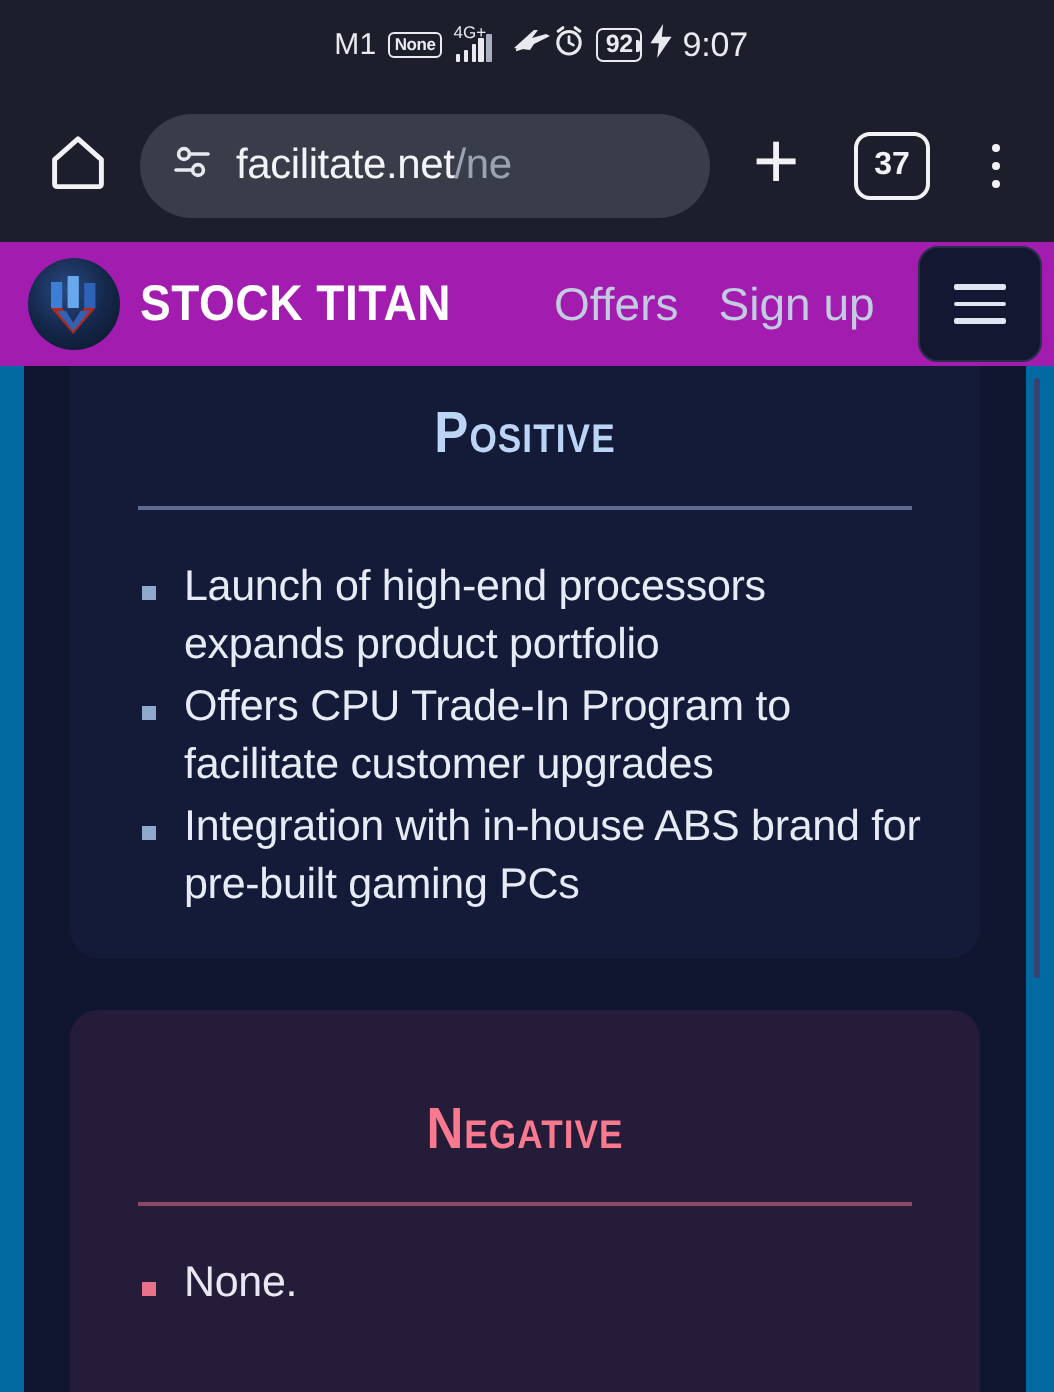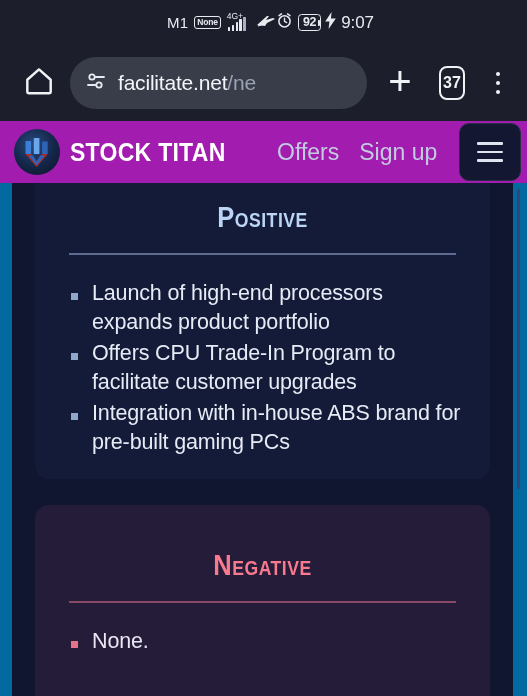--- a/index.html
+++ b/index.html
@@ -77,21 +77,21 @@
   }
   .url-text {
     font-size: 21px;
     color: #f2f4f8;
     white-space: nowrap;
     letter-spacing: -.2px;
   }
   .url-text .dim { color: #9ba2b2; }
   .plus-btn { width: 46px; text-align: center; color: #f0f2f6; font-size: 40px; font-weight: 300; line-height: 1; padding-bottom:5px;}
   .tabs-btn {
-    width: 26px; height: 34px;
+    width: 38px; height: 34px;
     border: 2.6px solid #f0f2f6;
     border-radius: 8px;
     display: flex; align-items: center; justify-content: center;
     font-size: 16px; font-weight: bold; color: #f0f2f6;
     margin: 0 6px;
   }
   .menu-dots { width: 34px; display: flex; flex-direction: column; align-items: center; gap: 4.5px; }
   .menu-dots b { width: 4.6px; height: 4.6px; background: #f0f2f6; border-radius: 50%; display: block; }
 
   

